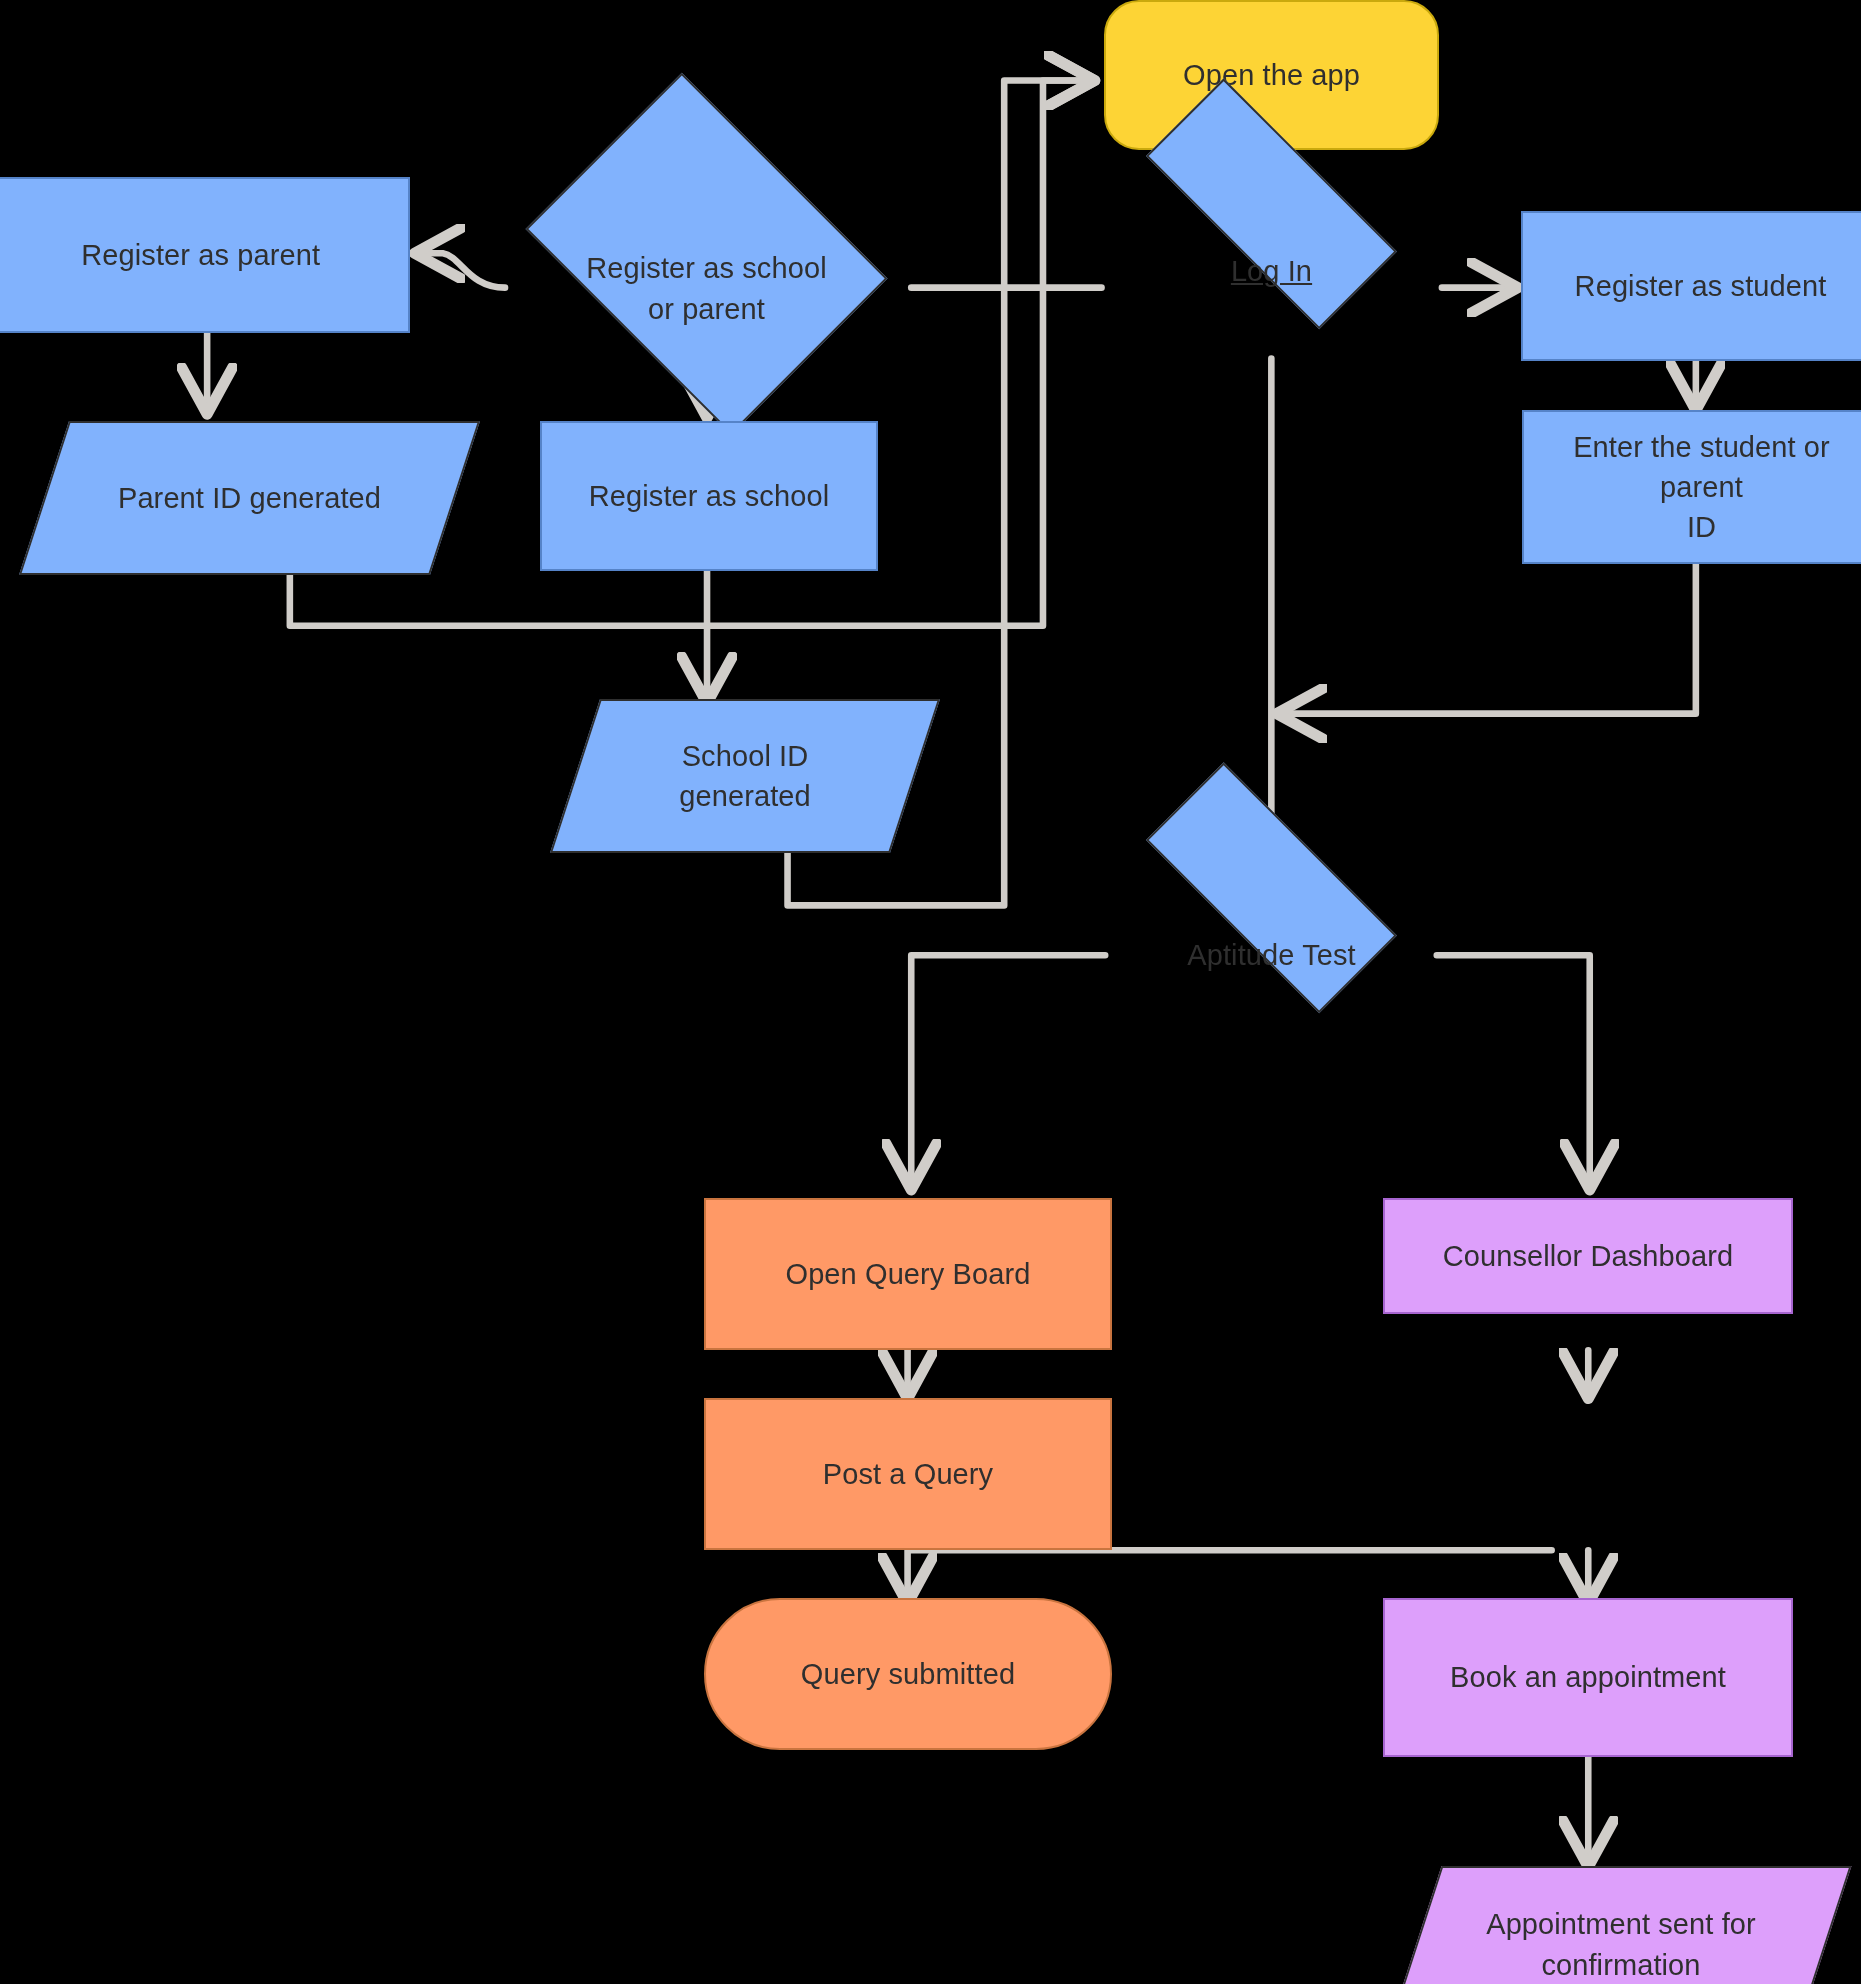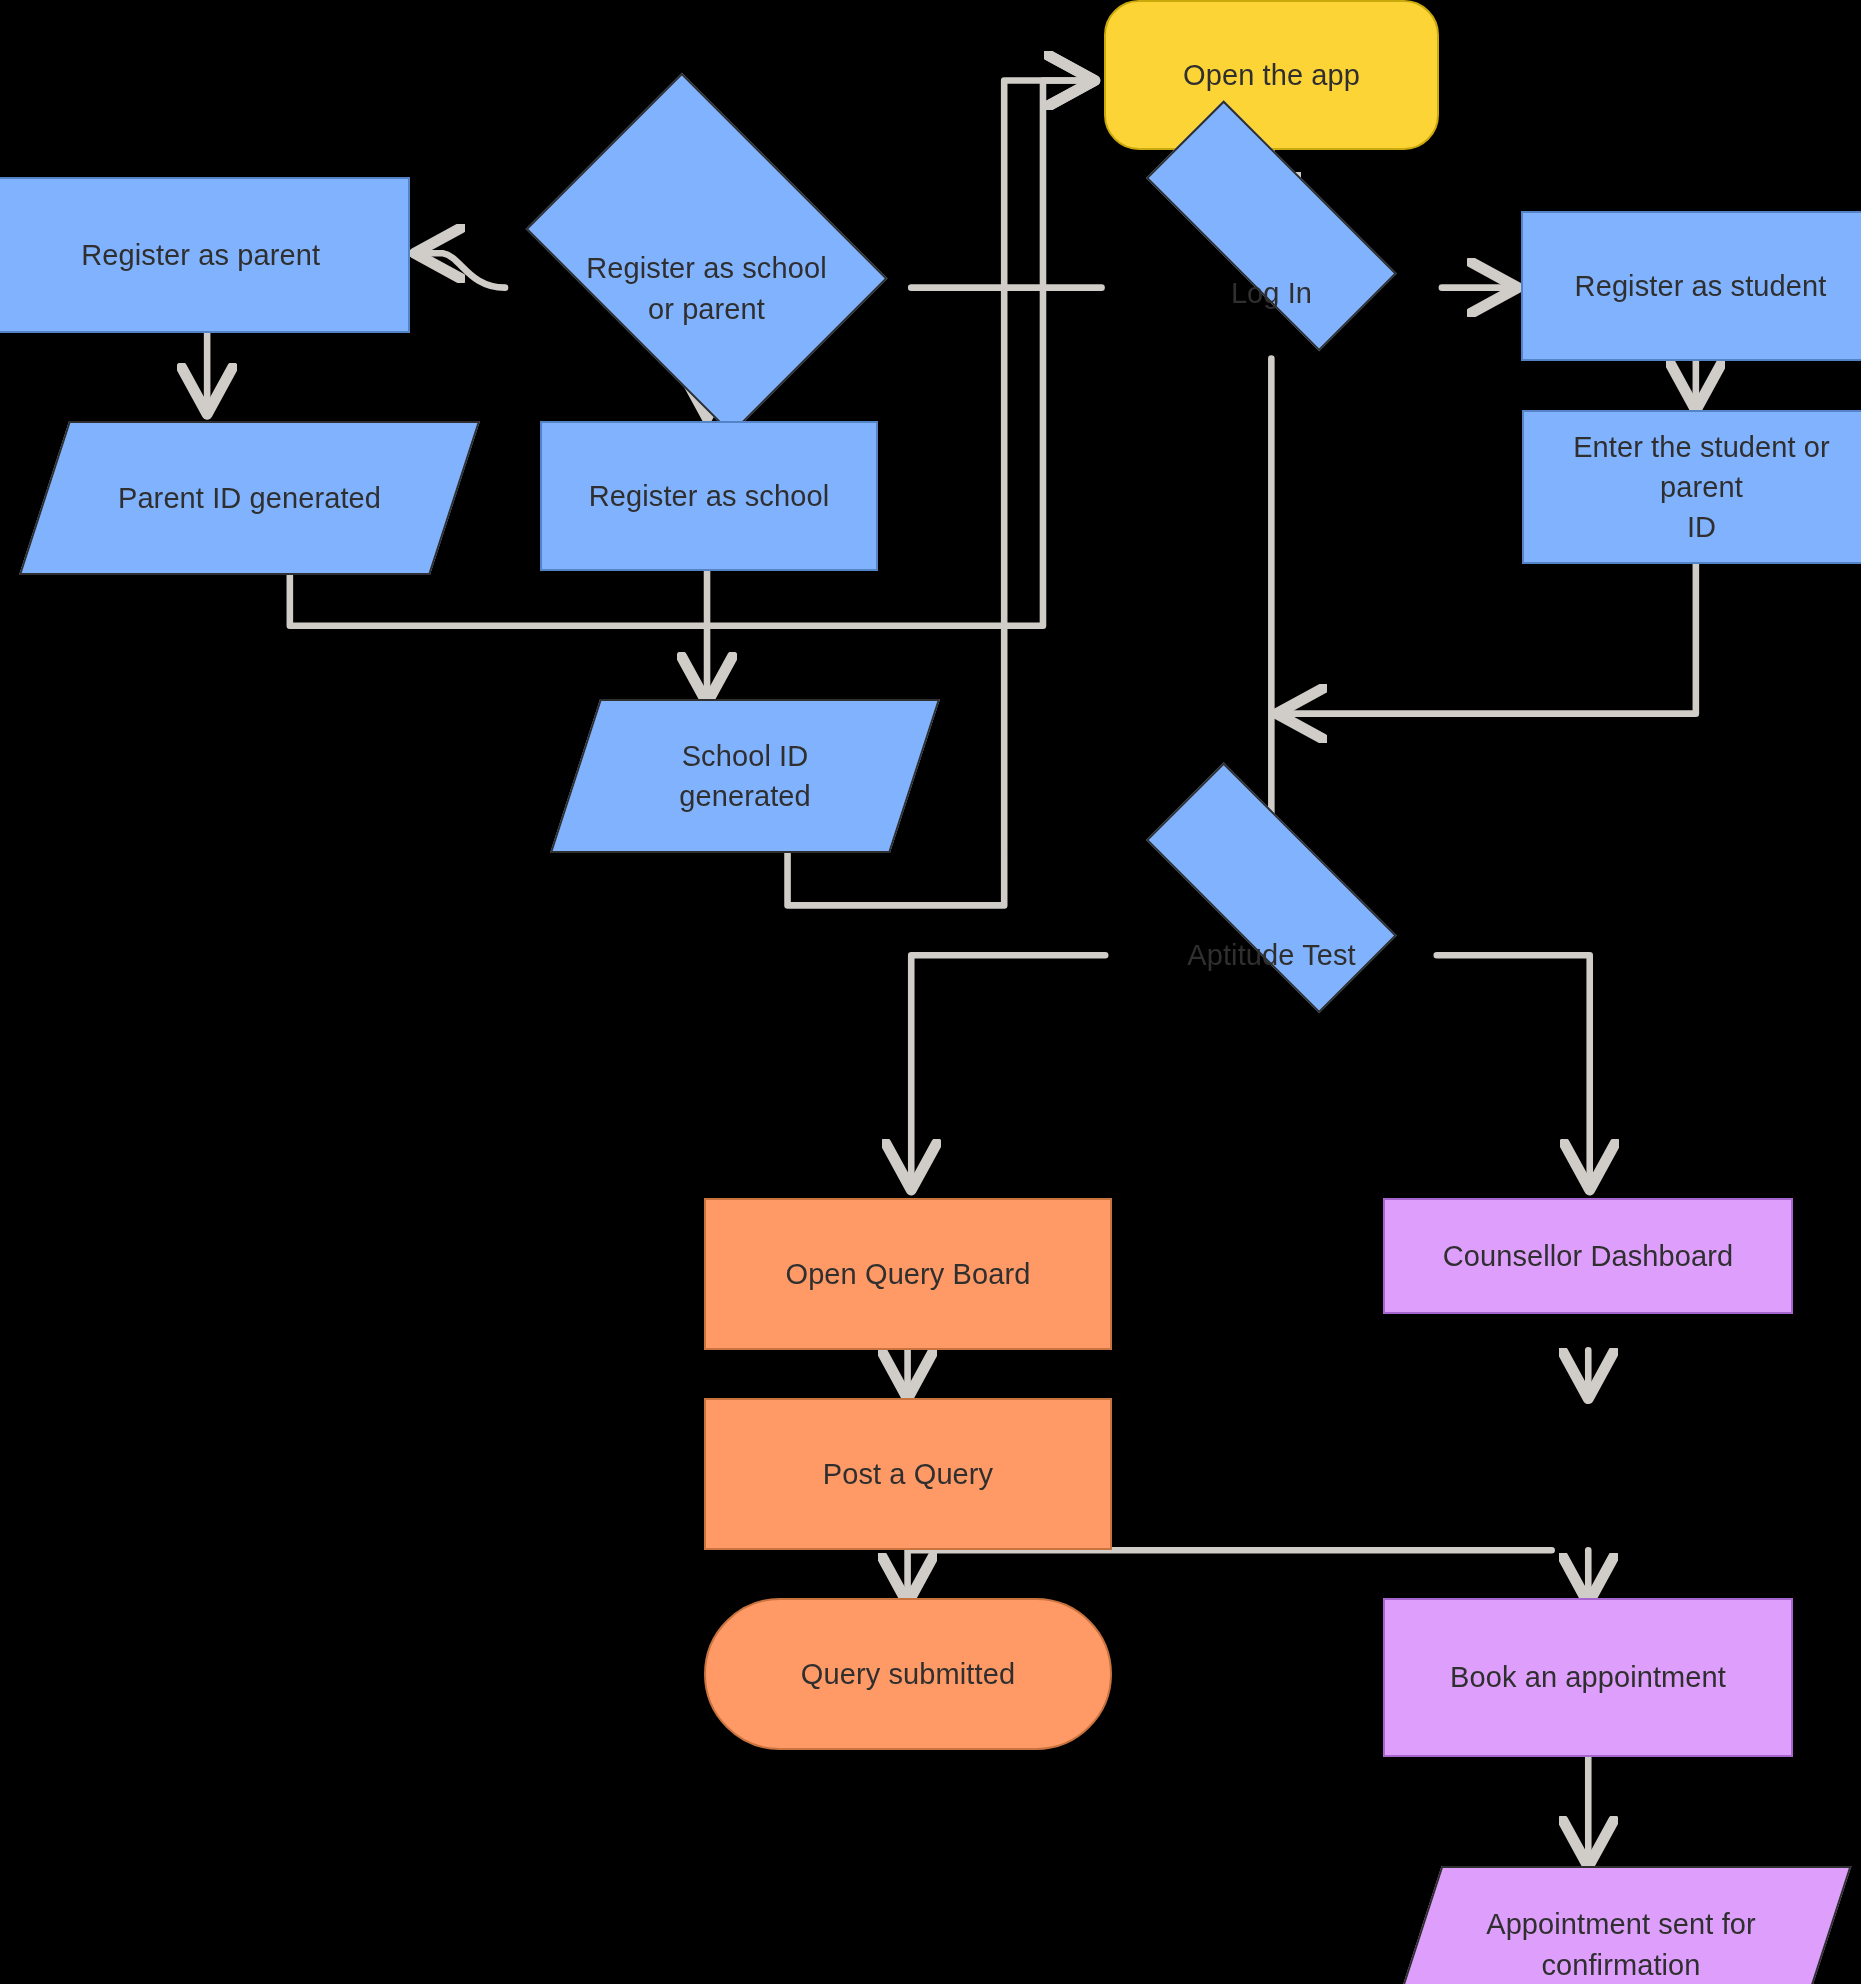--- a/index.html
+++ b/index.html
@@ -151,21 +151,21 @@
   <div class="node shape-rect c-blue" style="left:-8.8px; top:177px; width:419px; height:156px;">
     <span class="lbl">Register as parent</span>
   </div>
 
   <div class="node shape-diamond" style="left:501px; top:132px; width:411px; height:313px;">
     <span class="dia-bg c-blue"></span>
     <span class="lbl">Register as school
 or parent</span>
   </div>
 
-  <div class="node shape-diamond" style="left:1098px; top:216px; width:347px; height:155px;">
+  <div class="node shape-diamond" style="left:1098px; top:194px; width:347px; height:155px;text-decoration:underline;">
     <span class="dia-bg c-blue"></span>
     <span class="lbl">Log In</span>
   </div>
 
   <div class="node shape-rect c-blue" style="left:1521px; top:211px; width:359px; height:150px;">
     <span class="lbl">Register as student</span>
   </div>
 
   <div class="node shape-para" style="left:44px; top:421px; width:411px; height:154px;">
     <span class="para-bg c-blue"></span>

